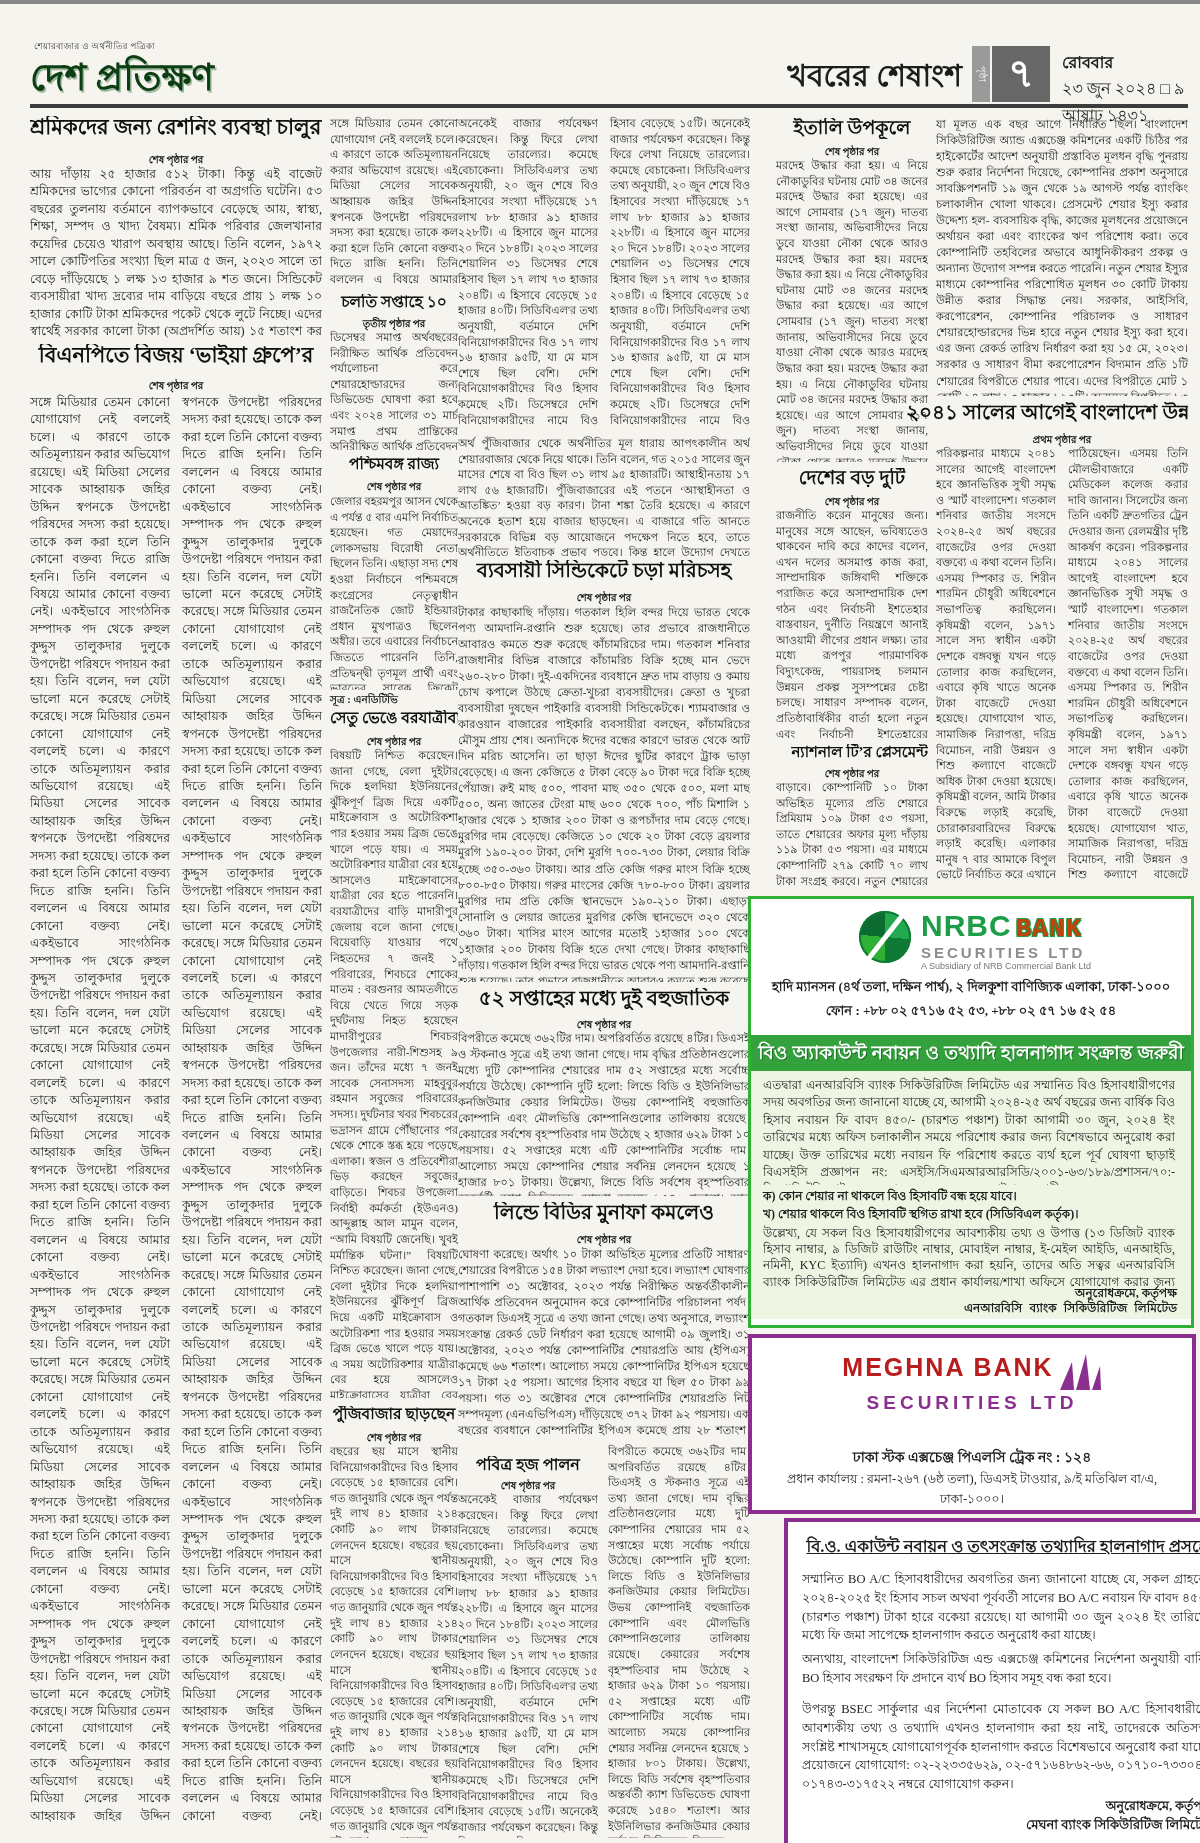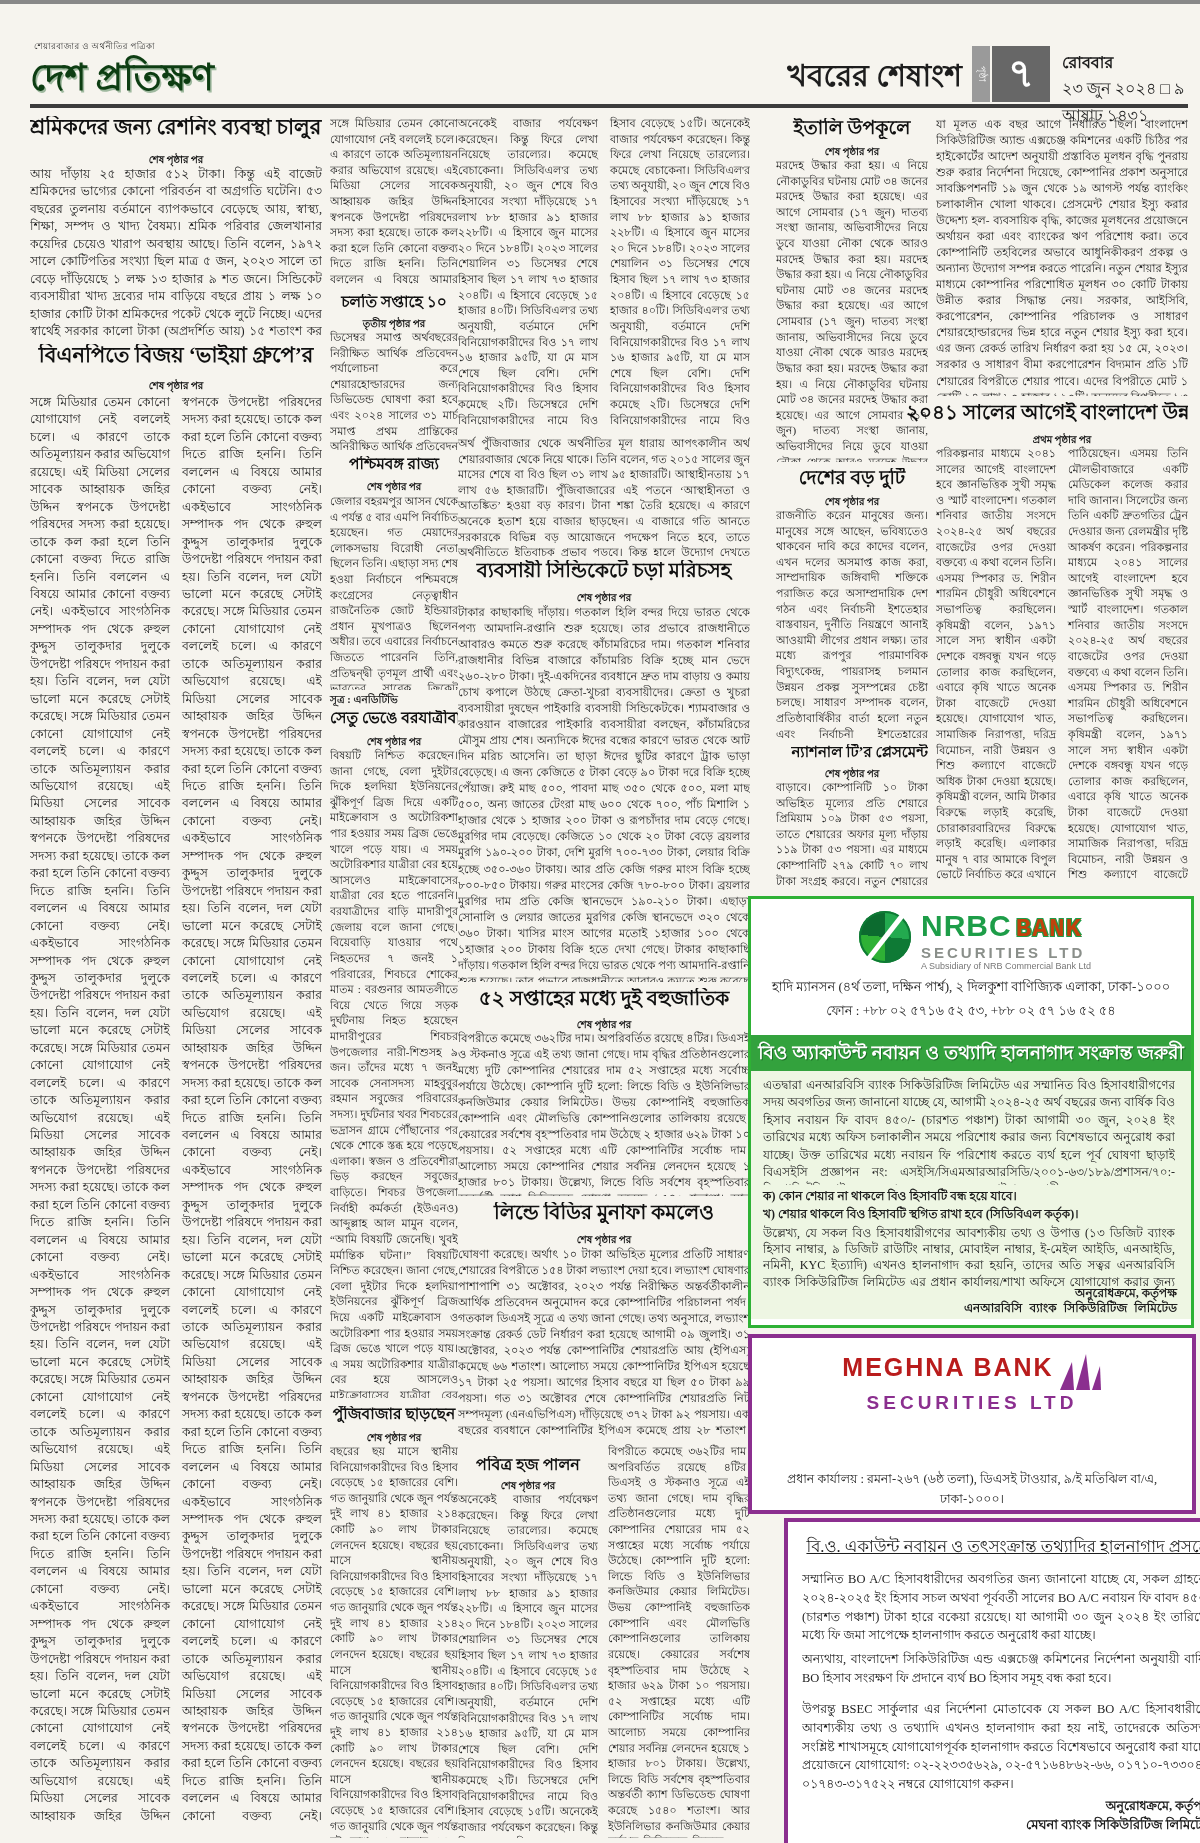--- a/index.html
+++ b/index.html
@@ -28,21 +28,21 @@
                text-shadow:1px 1px 0 #1c6e25;}
   .nrbc-body-bg{background:#eef6e3;}
   .nrbc-circle{border-radius:50%;background:conic-gradient(#23aa4f 0 95deg,#0e7a35 95deg 180deg,#2eb135 180deg 275deg,#0c6b2f 275deg);
                box-shadow:inset 0 0 0 2px #0e7a35;position:relative;}
   .nrbc-circle:after{content:"";position:absolute;left:46%;top:-4%;width:10%;height:108%;background:#fff;transform:rotate(38deg);}
   .brand-nrbc{color:#1d9d48;font-weight:bold;font-family:"Liberation Sans","DejaVu Sans",sans-serif;letter-spacing:1px;}
   .brand-bank{color:#c2410c;font-weight:bold;font-family:Liberation Mono, monospace;
               text-shadow:-1px -1px 0 #1d9d48,1px -1px 0 #1d9d48,-1px 1px 0 #1d9d48,1px 1px 0 #1d9d48;letter-spacing:1px;}
   .brand-sec{color:#8a8f8a;font-weight:bold;font-family:"Liberation Sans","DejaVu Sans",sans-serif;letter-spacing:3px;}
   .brand-sub{color:#777;font-size:9px;font-family:"Liberation Sans","DejaVu Sans",sans-serif;}
-  .ad-center{text-align:center;font-weight:normal;}
+  .ad-center{text-align:center;font-weight:bold;}
   .purple-box{border:4px solid #8b2f8f;background:#ffffff;}
   .meghna-name{font-family:"Liberation Sans","DejaVu Sans",sans-serif;font-weight:bold;color:#b91c1c;font-size:25px;letter-spacing:2px;}
   .meghna-sec{font-family:"Liberation Sans","DejaVu Sans",sans-serif;font-weight:bold;color:#8b2f8f;font-size:19px;letter-spacing:4px;}
   .signoff{text-align:right;font-weight:bold;line-height:1.4;}
 </style>
 </head>
 <body>
 
 <div class="page">
 
@@ -146,20 +146,21 @@
   <div class="abs purple-box" style="left:748px;top:1330px;width:440px;height:172px;">
     <div style="position:absolute;left:0;top:14px;width:100%;text-align:center;">
       <span class="meghna-name">MEGHNA BANK</span>
       <svg width="44" height="40" viewBox="0 0 44 40" style="vertical-align:middle;">
         <polygon points="2,38 14,10 16,38" fill="#8b2f8f"></polygon>
         <polygon points="18,38 28,2 32,38" fill="#8b2f8f"></polygon>
         <polygon points="34,38 42,14 43,38" fill="#8b2f8f"></polygon>
       </svg>
       <div class="meghna-sec">SECURITIES LTD</div>
     </div>
+    <div class="ad-center" style="position:absolute;left:8px;top:108px;width:424px;font-size:14px;">ঢাকা স্টক এক্সচেঞ্জ পিএলসি ট্রেক নং : ১২৪</div>
     <div class="ad-center" style="position:absolute;left:8px;top:132px;width:424px;font-size:12.5px;font-weight:normal;">প্রধান কার্যালয় : রমনা-২৬৭ (৬ষ্ঠ তলা), ডিএসই টাওয়ার, ৯/ই মতিঝিল বা/এ, ঢাকা-১০০০।</div>
   </div>
 
   <div class="abs purple-box" style="left:784px;top:1514px;width:440px;height:322px;">
     <div class="ad-center" style="position:absolute;left:10px;top:12px;width:420px;font-size:16.5px;text-decoration:underline;">বি.ও. একাউন্ট নবায়ন ও তৎসংক্রান্ত তথ্যাদির হালনাগাদ প্রসঙ্গে</div>
     <div class="body-txt" style="position:absolute;left:14px;top:48px;width:412px;height:78px;font-size:12.5px;line-height:1.5;">সম্মানিত BO A/C হিসাবধারীদের অবগতির জন্য জানানো যাচ্ছে যে, সকল গ্রাহকের ২০২৪-২০২৫ ইং হিসাব সচল অথবা পূর্ববর্তী সালের BO A/C নবায়ন ফি বাবদ ৪৫০/- (চারশত পঞ্চাশ) টাকা হারে বকেয়া রয়েছে। যা আগামী ৩০ জুন ২০২৪ ইং তারিখের মধ্যে ফি জমা সাপেক্ষে হালনাগাদ করতে অনুরোধ করা যাচ্ছে।</div>
     <div class="body-txt" style="position:absolute;left:14px;top:128px;width:412px;height:48px;font-size:12.5px;line-height:1.5;">অন্যথায়, বাংলাদেশ সিকিউরিটিজ এন্ড এক্সচেঞ্জ কমিশনের নির্দেশনা অনুযায়ী বার্ষিক BO হিসাব সংরক্ষণ ফি প্রদানে ব্যর্থ BO হিসাব সমূহ বন্ধ করা হবে।</div>
     <div class="body-txt" style="position:absolute;left:14px;top:178px;width:412px;height:96px;font-size:12.5px;line-height:1.5;">উপরন্তু BSEC সার্কুলার এর নির্দেশনা মোতাবেক যে সকল BO A/C হিসাবধারীদের আবশ্যকীয় তথ্য ও তথ্যাদি এখনও হালনাগাদ করা হয় নাই, তাদেরকে অতিসত্বর সংশ্লিষ্ট শাখাসমূহে যোগাযোগপূর্বক হালনাগাদ করতে বিশেষভাবে অনুরোধ করা যাচ্ছে। প্রয়োজনে যোগাযোগ: ০২-২২৩৩৫৬২৯, ০২-৫৭১৬৪৮৬২-৬৬, ০১৭১০-৭৩৩০৪৯, ০১৭৪৩-৩১৭৫২২ নম্বরে যোগাযোগ করুন।</div>
     <div class="signoff" style="position:absolute;right:16px;top:276px;width:300px;font-size:12.5px;">অনুরোধক্রমে, কর্তৃপক্ষ</div>
     <div class="signoff" style="position:absolute;right:16px;top:294px;width:300px;font-size:13px;">মেঘনা ব্যাংক সিকিউরিটিজ লিমিটেড</div>

